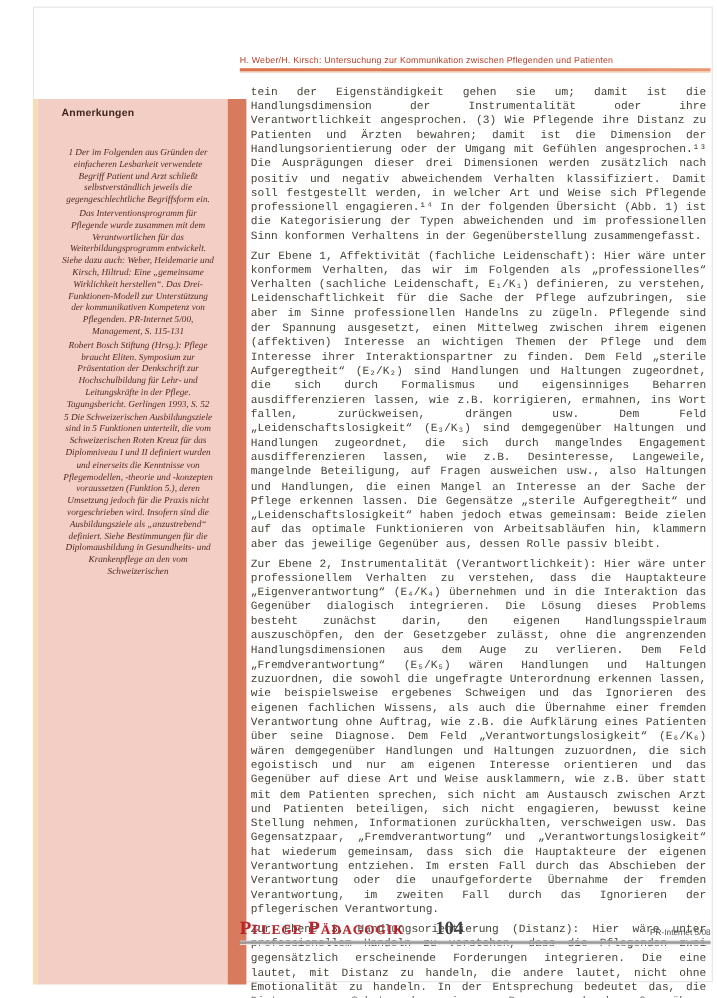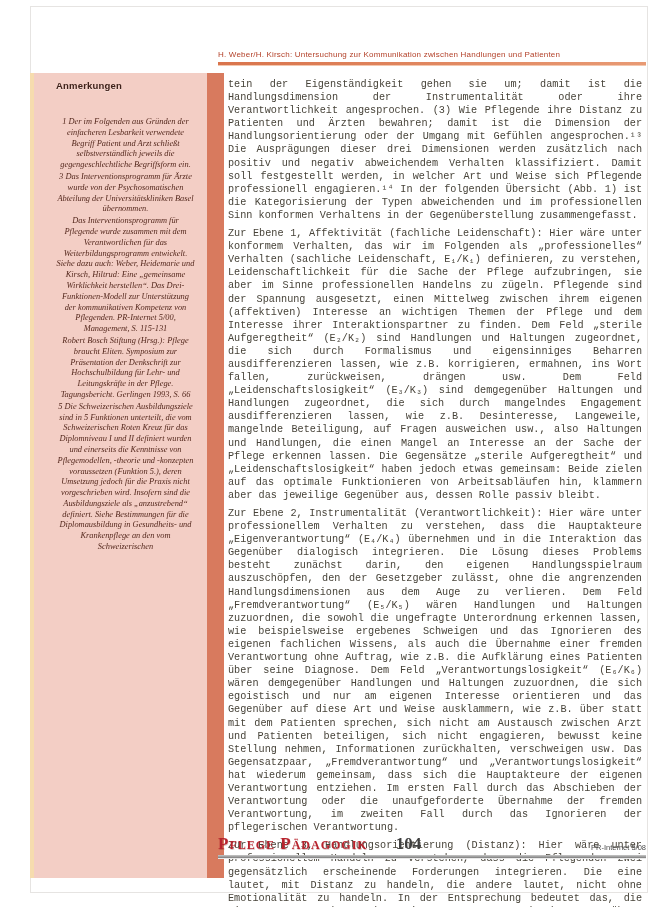--- a/index.html
+++ b/index.html
@@ -17,21 +17,21 @@
   .running-title{
     font-size:8px;letter-spacing:.2px;color:#b34129;
     font-family:"Liberation Sans",sans-serif;
   }
   .running-rule{
     margin-top:3px;height:3px;
     background:linear-gradient(to right,#d9744c,#e89a74);
     border-bottom:1px solid #f3c7ae;
   }
   
-  .sidebar{position:absolute;left:30px;top:73px;width:160px;height:805px;}
+  .sidebar{position:absolute;left:30px;top:90px;width:160px;height:805px;}
   .sidebar-accent{position:absolute;left:0;top:0;width:4px;height:100%;background:#f6dcae;}
   .sidebar-body{position:absolute;left:4px;top:0;width:173px;height:100%;background:#f3cec5;}
   .sidebar-strip{position:absolute;left:177px;top:0;width:17px;height:100%;background:#d87a5e;}
   .sidebar-content{position:absolute;left:4px;top:0;width:173px;height:100%;box-sizing:border-box;
     padding:7px 12px 8px 22px;overflow:hidden;}
   .sidebar-content h2{
     margin:0 0 26px 0;font-size:9.5px;font-weight:bold;color:#3f221a;
     font-family:"Liberation Sans",sans-serif;letter-spacing:.2px;
     text-shadow:0 .5px 0 rgba(255,255,255,.35);
   }
@@ -66,34 +66,33 @@
     background:linear-gradient(to bottom,#c8c8c8,#7d7d7d);
     border-bottom:1px solid #e9e9e9;
   }
 </style>
 </head>
 <body>
 
 <div class="page-frame"></div>
 
 <header class="running-head">
-  <div class="running-title">H. Weber/H. Kirsch: Untersuchung zur Kommunikation zwischen Handlungen und Patienten</div>
+  <div class="running-title">H. Weber/H. Kirsch: Untersuchung zur Kommunikation zwischen Pflegenden und Patienten</div>
   <div class="running-rule"></div>
 </header>
 
 <aside class="sidebar">
   <div class="sidebar-accent"></div>
   <div class="sidebar-body"></div>
   <div class="sidebar-strip"></div>
   <div class="sidebar-content">
     <h2>Anmerkungen</h2>
     <p class="note">1 Der im Folgenden aus Gründen der einfacheren Lesbarkeit verwendete Begriff Patient und Arzt schließt selbstverständlich jeweils die gegengeschlechtliche Begriffsform ein.</p>
-    <p class="note">3 Das Interventionsprogramm für Ärzte wurde von der Psychosomatischen Abteilung der Universitätskliniken Basel übernommen.</p>
     <p class="note">Das Interventionsprogramm für Pflegende wurde zusammen mit dem Verantwortlichen für das Weiterbildungsprogramm entwickelt. Siehe dazu auch: Weber, Heidemarie und Kirsch, Hiltrud: Eine „gemeinsame Wirklichkeit herstellen“. Das Drei-Funktionen-Modell zur Unterstützung der kommunikativen Kompetenz von Pflegenden. PR-Internet 5/00, Management, S. 115-131</p>
-    <p class="note">Robert Bosch Stiftung (Hrsg.): Pflege braucht Eliten. Symposium zur Präsentation der Denkschrift zur Hochschulbildung für Lehr- und Leitungskräfte in der Pflege. Tagungsbericht. Gerlingen 1993, S. 66</p>
+    <p class="note">Robert Bosch Stiftung (Hrsg.): Pflege braucht Eliten. Symposium zur Präsentation der Denkschrift zur Hochschulbildung für Lehr- und Leitungskräfte in der Pflege. Tagungsbericht. Gerlingen 1993, S. 52</p>
     <p class="note">5 Die Schweizerischen Ausbildungsziele sind in 5 Funktionen unterteilt, die vom Schweizerischen Roten Kreuz für das Diplomniveau I und II definiert wurden und einerseits die Kenntnisse von Pflegemodellen, -theorie und -konzepten voraussetzen (Funktion 5.), deren Umsetzung jedoch für die Praxis nicht vorgeschrieben wird. Insofern sind die Ausbildungsziele als „anzustrebend“ definiert. Siehe Bestimmungen für die Diplomausbildung in Gesundheits- und Krankenpflege an den vom Schweizerischen</p>
   </div>
 </aside>
 
 <main class="main-col">
   <p>tein der Eigenständigkeit gehen sie um; damit ist die Handlungsdimension der Instrumentalität oder ihre Verantwortlichkeit angesprochen. (3) Wie Pflegende ihre Distanz zu Patienten und Ärzten bewahren; damit ist die Dimension der Handlungsorientierung oder der Umgang mit Gefühlen angesprochen.¹³ Die Ausprägungen dieser drei Dimensionen werden zusätzlich nach positiv und negativ abweichendem Verhalten klassifiziert. Damit soll festgestellt werden, in welcher Art und Weise sich Pflegende professionell engagieren.¹⁴ In der folgenden Übersicht (Abb. 1) ist die Kategorisierung der Typen abweichenden und im professionellen Sinn konformen Verhaltens in der Gegenüberstellung zusammengefasst.</p>
   <p>Zur Ebene 1, Affektivität (fachliche Leidenschaft): Hier wäre unter konformem Verhalten, das wir im Folgenden als „professionelles“ Verhalten (sachliche Leidenschaft, E₁/K₁) definieren, zu verstehen, Leidenschaftlichkeit für die Sache der Pflege aufzubringen, sie aber im Sinne professionellen Handelns zu zügeln. Pflegende sind der Spannung ausgesetzt, einen Mittelweg zwischen ihrem eigenen (affektiven) Interesse an wichtigen Themen der Pflege und dem Interesse ihrer Interaktionspartner zu finden. Dem Feld „sterile Aufgeregtheit“ (E₂/K₂) sind Handlungen und Haltungen zugeordnet, die sich durch Formalismus und eigensinniges Beharren ausdifferenzieren lassen, wie z.B. korrigieren, ermahnen, ins Wort fallen, zurückweisen, drängen usw. Dem Feld „Leidenschaftslosigkeit“ (E₃/K₃) sind demgegenüber Haltungen und Handlungen zugeordnet, die sich durch mangelndes Engagement ausdifferenzieren lassen, wie z.B. Desinteresse, Langeweile, mangelnde Beteiligung, auf Fragen ausweichen usw., also Haltungen und Handlungen, die einen Mangel an Interesse an der Sache der Pflege erkennen lassen. Die Gegensätze „sterile Aufgeregtheit“ und „Leidenschaftslosigkeit“ haben jedoch etwas gemeinsam: Beide zielen auf das optimale Funktionieren von Arbeitsabläufen hin, klammern aber das jeweilige Gegenüber aus, dessen Rolle passiv bleibt.</p>
   <p>Zur Ebene 2, Instrumentalität (Verantwortlichkeit): Hier wäre unter professionellem Verhalten zu verstehen, dass die Hauptakteure „Eigenverantwortung“ (E₄/K₄) übernehmen und in die Interaktion das Gegenüber dialogisch integrieren. Die Lösung dieses Problems besteht zunächst darin, den eigenen Handlungsspielraum auszuschöpfen, den der Gesetzgeber zulässt, ohne die angrenzenden Handlungsdimensionen aus dem Auge zu verlieren. Dem Feld „Fremdverantwortung“ (E₅/K₅) wären Handlungen und Haltungen zuzuordnen, die sowohl die ungefragte Unterordnung erkennen lassen, wie beispielsweise ergebenes Schweigen und das Ignorieren des eigenen fachlichen Wissens, als auch die Übernahme einer fremden Verantwortung ohne Auftrag, wie z.B. die Aufklärung eines Patienten über seine Diagnose. Dem Feld „Verantwortungslosigkeit“ (E₆/K₆) wären demgegenüber Handlungen und Haltungen zuzuordnen, die sich egoistisch und nur am eigenen Interesse orientieren und das Gegenüber auf diese Art und Weise ausklammern, wie z.B. über statt mit dem Patienten sprechen, sich nicht am Austausch zwischen Arzt und Patienten beteiligen, sich nicht engagieren, bewusst keine Stellung nehmen, Informationen zurückhalten, verschweigen usw. Das Gegensatzpaar, „Fremdverantwortung“ und „Verantwortungslosigkeit“ hat wiederum gemeinsam, dass sich die Hauptakteure der eigenen Verantwortung entziehen. Im ersten Fall durch das Abschieben der Verantwortung oder die unaufgeforderte Übernahme der fremden Verantwortung, im zweiten Fall durch das Ignorieren der pflegerischen Verantwortung.</p>
   <p>Zur Ebene 3, Handlungsorientierung (Distanz): Hier wäre unter professionellem Handeln zu verstehen, dass die Pflegenden zwei gegensätzlich erscheinende Forderungen integrieren. Die eine lautet, mit Distanz zu handeln, die andere lautet, nicht ohne Emotionalität zu handeln. In der Entsprechung bedeutet das, die Distanz zum Schutz der eigenen Person und des Gegenübers aufzubringen und dennoch mit Gefühlen offen umzugehen. Unter „Selbstaufopferung“ (E₇/K₇) ist demnach ein Verhalten zu verstehen, das als Form der allzu großen Nähe zum Patienten und einer mangelnden Abgrenzung von seinem Leid gesehen werden kann, aber auch als eine Form der Selbstzerstörung mit der Gefahr des Ausbrennens (burn-out), wie z.B.</p>
 </main>

